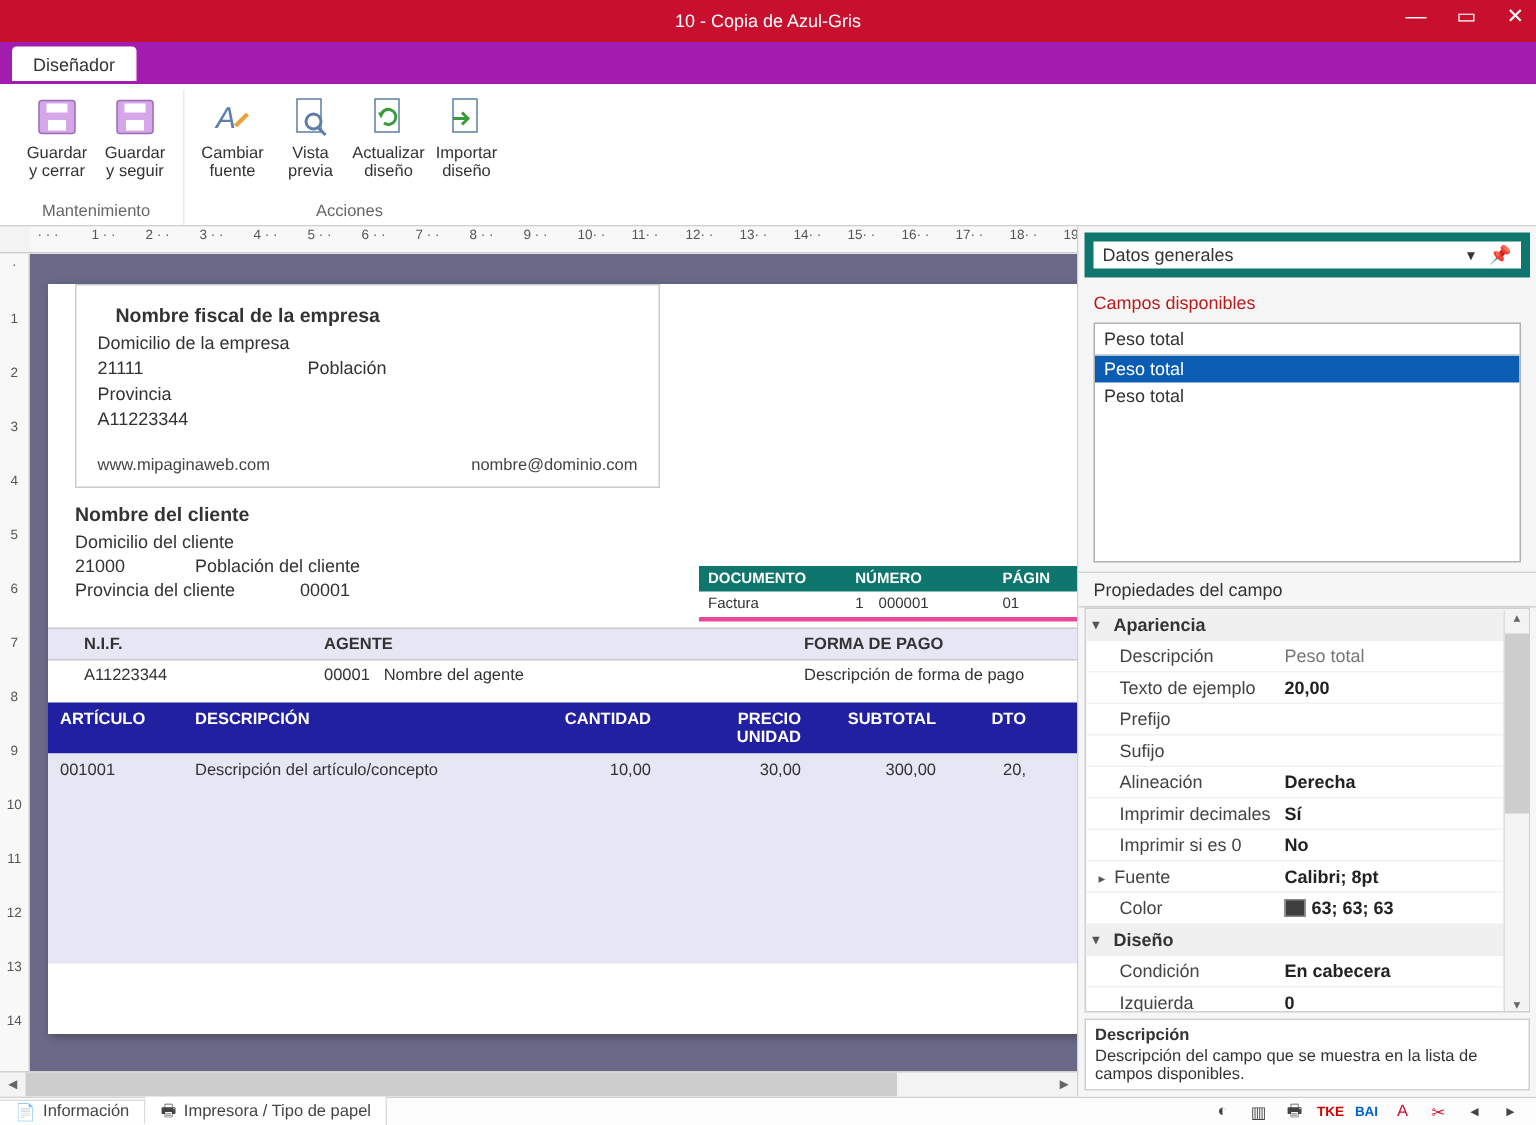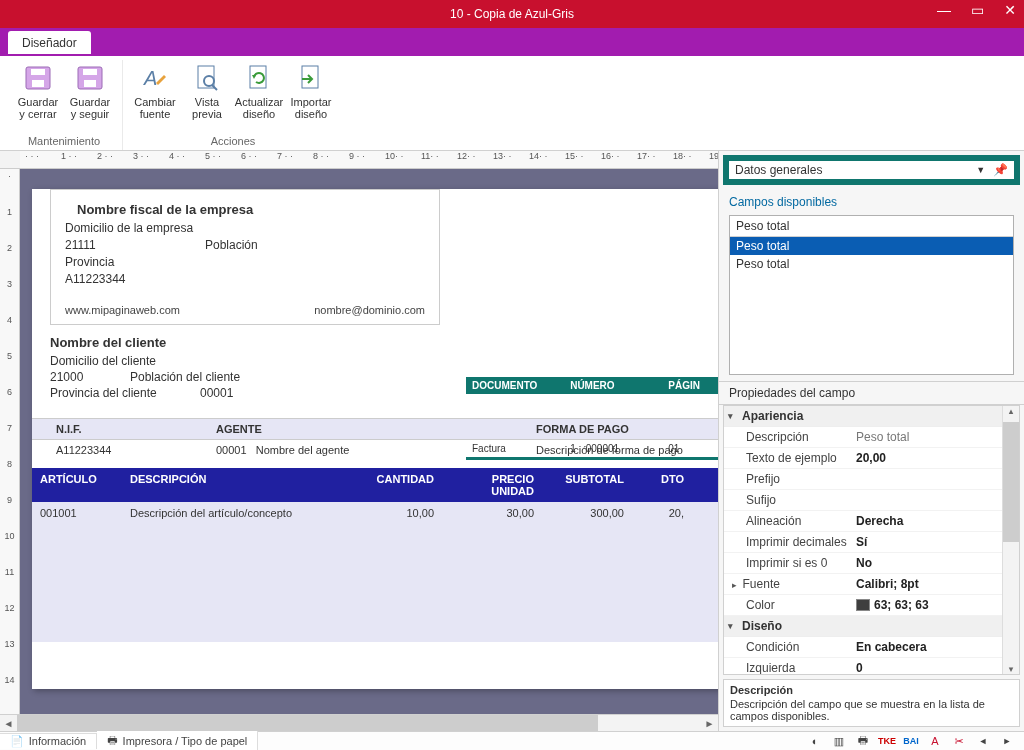--- a/index.html
+++ b/index.html
@@ -52,21 +52,21 @@
 .client-block .name { font-weight: 700; font-size: 13px; margin-bottom: 4px; }
 .client-block .row { display: flex; margin-bottom: 2px; }
 .client-block .row .c1 { width: 80px; }
 .client-block .row .c2 { width: 150px; }
 
 
 .doc-header { position: absolute; top: 188px; right: -4px; width: 260px; }
 .doc-header-hrow, .doc-header-drow { display: flex; font-size: 10px; }
 .doc-header-hrow { background: #0f766e; color: #fff; font-weight: 600; }
 .doc-header-hrow div, .doc-header-drow div { padding: 3px 6px; flex: 1; }
-.doc-header-drow { border-bottom: 3px solid #0f766e; margin-top: 46px; }
+.doc-header-drow { border-bottom: 3px solid #ec4899; }
 
 
 .info-bar { margin: 8px 0; }
 .info-bar-h, .info-bar-d { display: flex; font-size: 11px; padding: 0 18px; }
 .info-bar-h { background: #e6e6f5; font-weight: 700; color: #333; border-top: 1px solid #ccc; border-bottom: 1px solid #ccc; }
 .info-bar-h div, .info-bar-d div { padding: 4px 6px; }
 .ib-nif { width: 160px; }
 .ib-agente { width: 320px; }
 .ib-pago { flex: 1; }
 
@@ -85,21 +85,21 @@
 
 .hscroll { height: 17px; background: #f3f3f3; border-top: 1px solid #d0d0d0; display: flex; align-items: center; }
 .hscroll .arrow { width: 17px; text-align: center; color: #666; cursor: pointer; font-size: 10px; }
 .hscroll .track { flex: 1; height: 100%; position: relative; }
 .hscroll .thumb { position: absolute; left: 0; width: 85%; height: 100%; background: #cdcdcd; }
 
 
 .right-panel { width: 305px; display: flex; flex-direction: column; background: #f6f6f6; }
 .rp-header { display: flex; align-items: center; background: #fff; border: 6px solid #0f766e; margin: 4px; padding: 2px 6px; font-size: 12px; }
 .rp-header .fill { flex: 1; }
-.rp-section-title { font-size: 12px; font-weight: 400; padding: 6px 10px 4px; color: #0369a1; }
+.rp-section-title { font-size: 12px; font-weight: 400; padding: 6px 10px 4px; color: #b91c1c; }
 .rp-fields-box { margin: 2px 10px; border: 1px solid #b0b0b0; background: #fff; height: 160px; display: flex; flex-direction: column; }
 .rp-fields-search { border-bottom: 1px solid #d0d0d0; padding: 3px 6px; font-size: 12px; }
 .rp-fields-list { flex: 1; overflow: auto; }
 .rp-field-item { padding: 2px 6px; font-size: 12px; cursor: pointer; }
 .rp-field-item.selected { background: #0a5db3; color: #fff; }
 
 .rp-props { flex: 1; display: flex; flex-direction: column; margin: 4px 0 0; overflow: hidden; }
 .rp-props-title { font-size: 12px; padding: 4px 10px; border-top: 1px solid #d0d0d0; border-bottom: 1px solid #d0d0d0; background: #f6f6f6; }
 .rp-props-grid { flex: 1; overflow: auto; background: #fff; border: 1px solid #d0d0d0; margin: 0 4px; position: relative; }
 .rp-prop-cat { display: flex; align-items: center; background: #f0f0f0; font-weight: 700; font-size: 12px; padding: 3px 4px; border-bottom: 1px solid #eee; }

